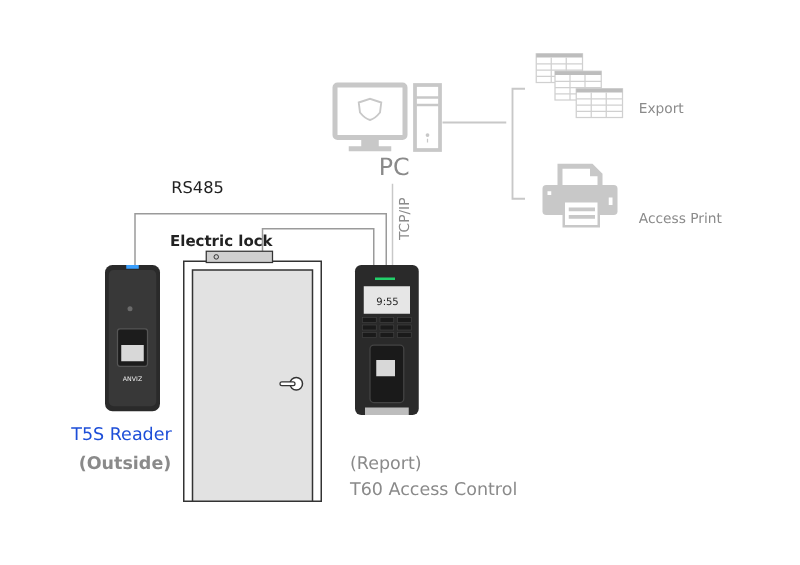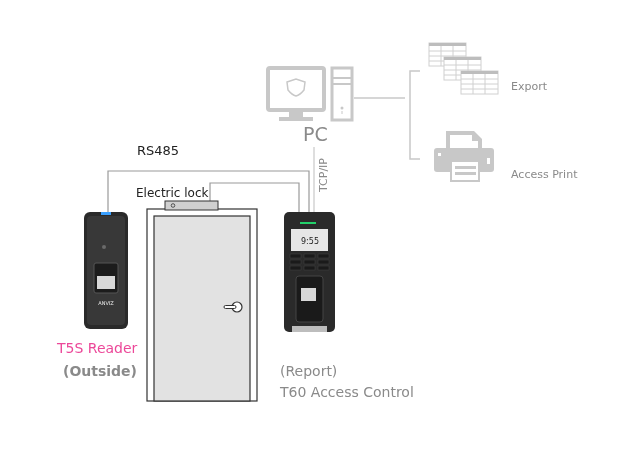--- a/index.html
+++ b/index.html
@@ -2,21 +2,21 @@
 <html><head>
 <meta charset="utf-8">
 <style>
   html, body { margin: 0; padding: 0; background: #ffffff; }
   body { width: 640px; height: 452px; position: relative; overflow: hidden;
          font-family: "DejaVu Sans", sans-serif; }
   svg#diagram { position: absolute; left: 0; top: 0; }
   .lbl { position: absolute; white-space: nowrap; line-height: 1; }
   .gray { color: #8a8a8a; }
   .dark { color: #222222; }
-  .blue { color: #ec4899; }
+  .blue { color: #1d4ed8; }
 </style>
 </head>
 <body>
 
 <svg id="diagram" width="640" height="452" viewBox="0 0 640 452">
 
   <g>
     <rect x="268" y="68" width="56" height="42" rx="2" fill="none" stroke="#c8c8c8" stroke-width="4"></rect>
     <rect x="289" y="110" width="14" height="8" fill="#c8c8c8"></rect>
     <rect x="279" y="117" width="34" height="4" fill="#c8c8c8"></rect>
@@ -115,19 +115,19 @@
     <rect x="296" y="276" width="27" height="46" rx="3" fill="#1a1a1a" stroke="#444" stroke-width="1"></rect>
     <rect x="301" y="288" width="15" height="13" fill="#d8d8d8"></rect>
     <rect x="292" y="326" width="35" height="6" fill="#bdbdbd"></rect>
   </g>
 </svg>
 
 <div class="lbl gray" style="left:303px; top:125px; font-size:19px;">PC</div>
 <div class="lbl gray" style="left:511px; top:81px; font-size:11px;">Export</div>
 <div class="lbl gray" style="left:511px; top:169px; font-size:11px;">Access Print</div>
 <div class="lbl dark" style="left:137px; top:144px; font-size:13px;">RS485</div>
-<div class="lbl dark" style="left:136px; top:187px; font-size:12px;">Electric lock</div>
+<div class="lbl dark" style="left:136px; top:187px; font-size:12px;font-weight:bold;">Electric lock</div>
 <div class="lbl gray" style="left:318px; top:192px; font-size:11px; transform: rotate(-90deg); transform-origin: left top;">TCP/IP</div>
 
 <div class="lbl blue" style="left:57px; top:341px; font-size:14px;">T5S Reader</div>
 <div class="lbl gray" style="left:63px; top:364px; font-size:14px;font-weight:bold;">(Outside)</div>
 <div class="lbl gray" style="left:280px; top:341px; font-size:14px;margin-top:44px;">T60 Access Control</div>
 <div class="lbl gray" style="left:280px; top:364px; font-size:14px;">(Report)</div>
 
 </body></html>

